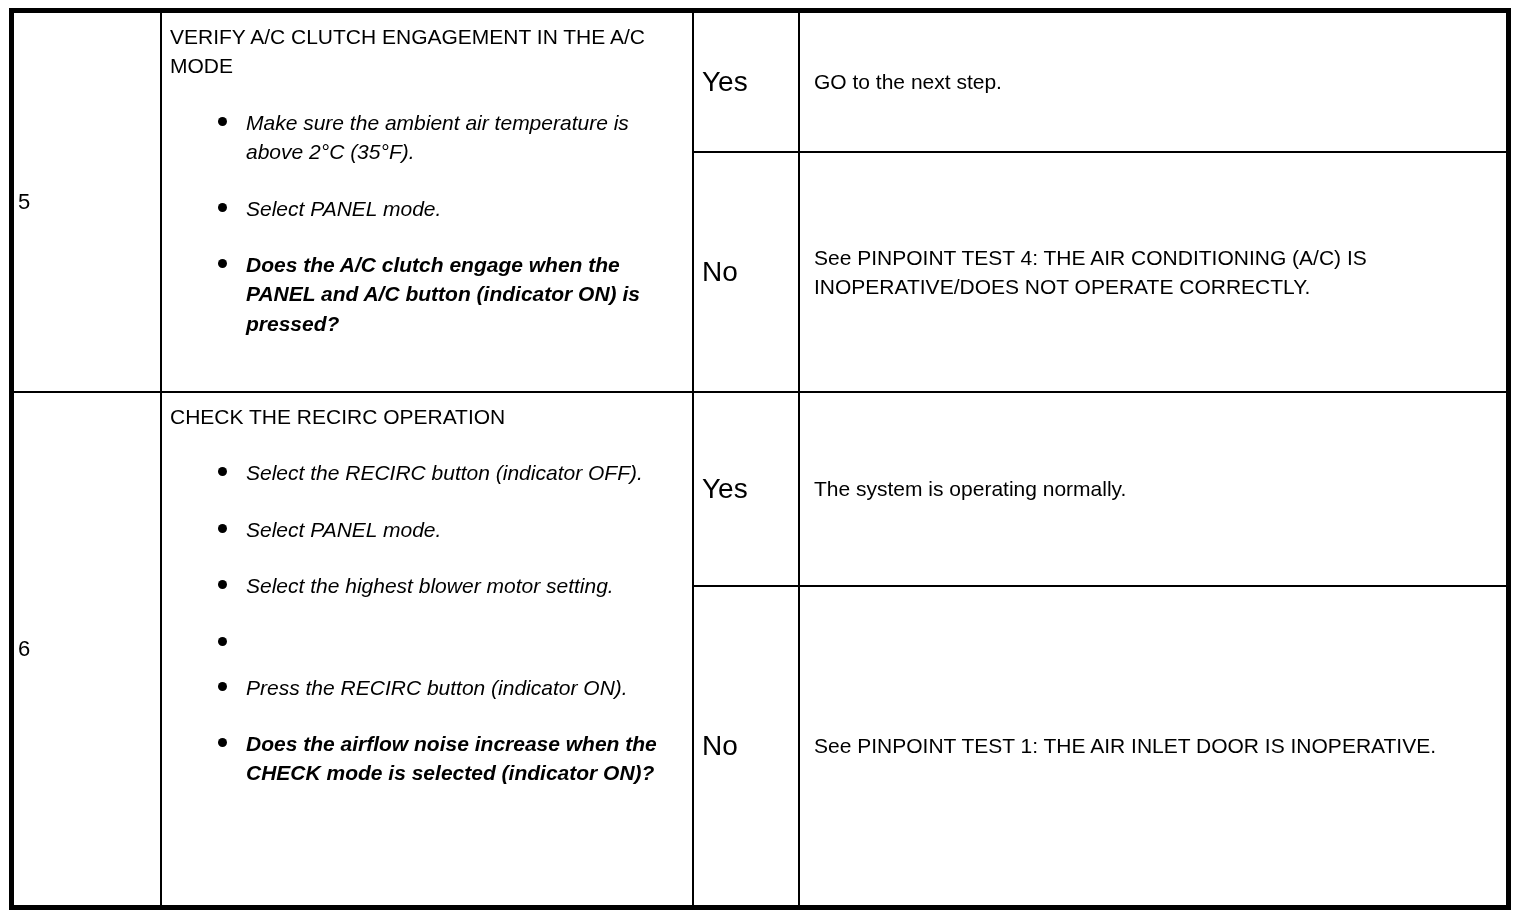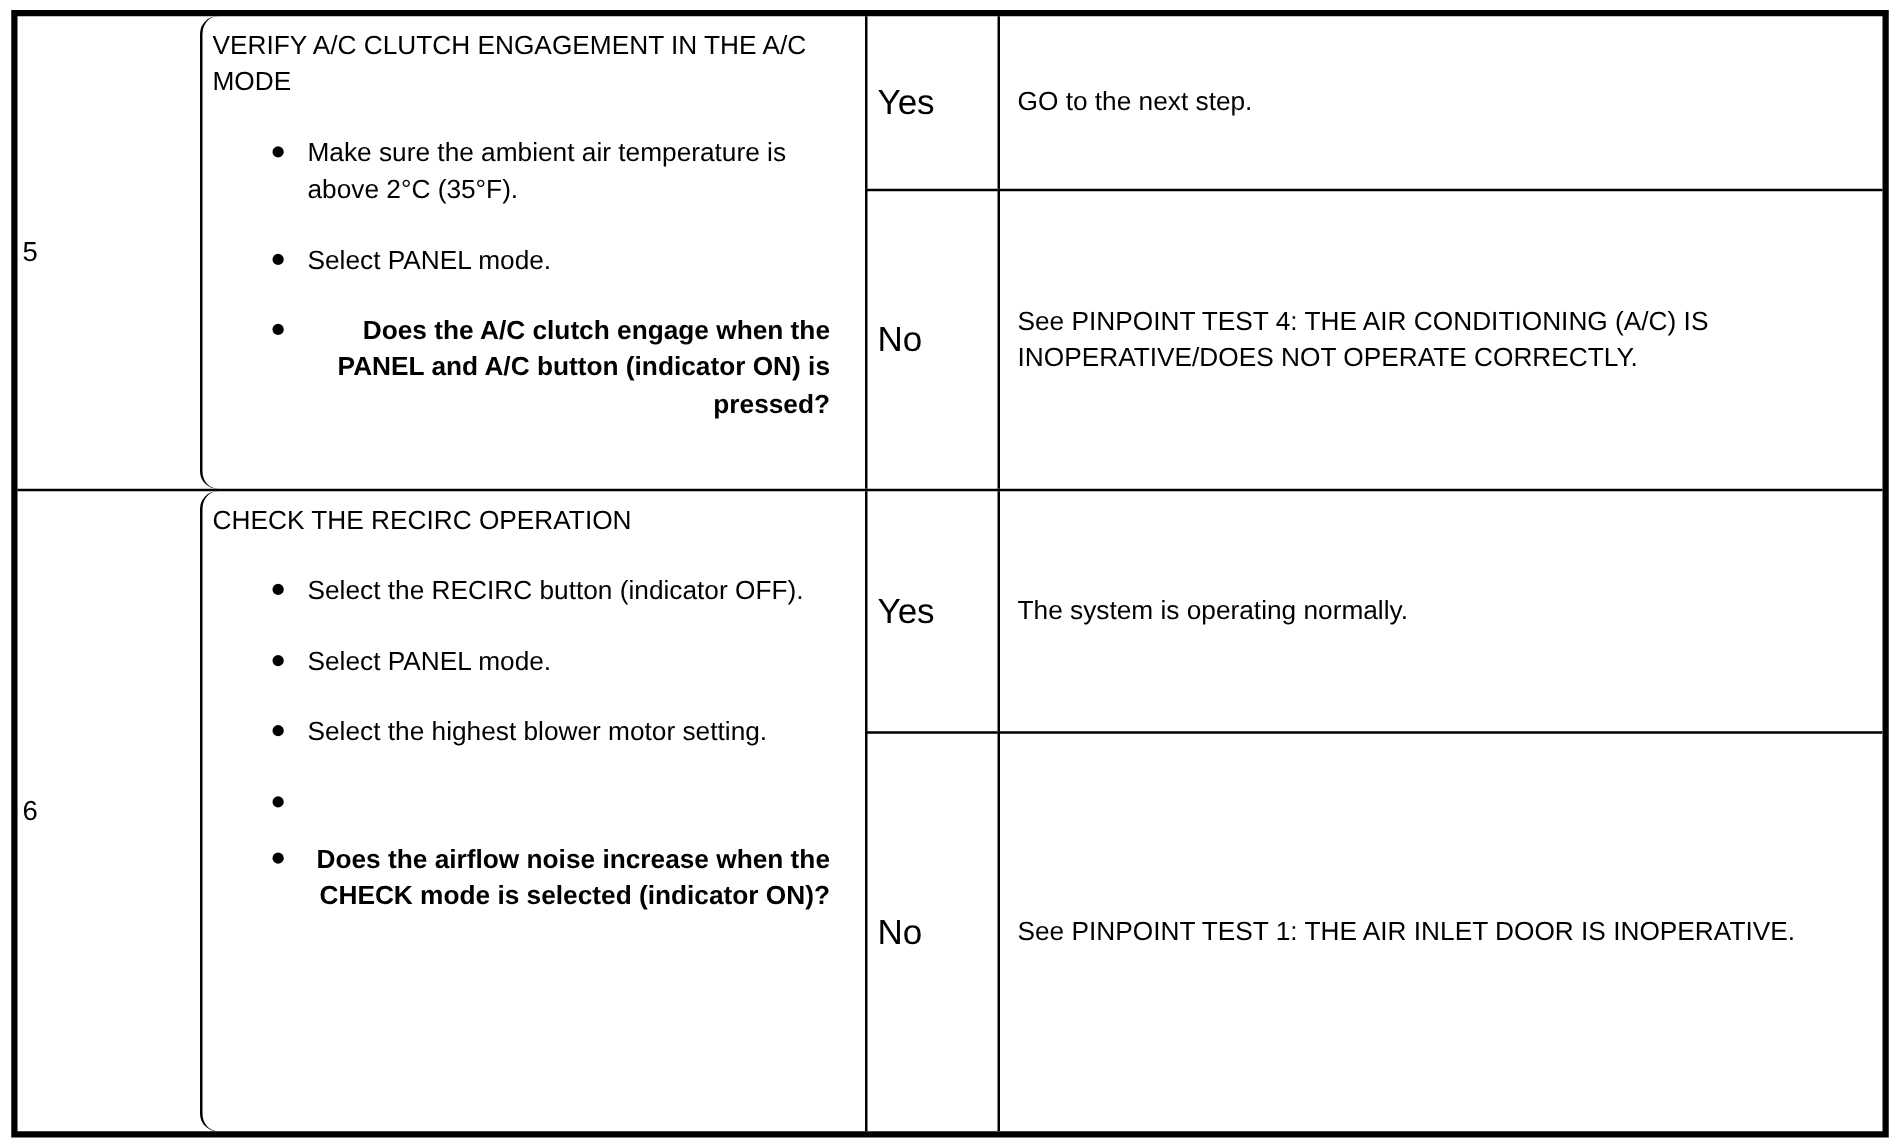--- a/index.html
+++ b/index.html
@@ -38,21 +38,20 @@
     padding-left: 4px;
     font-size: 22px;
   }
   .instruction-cell {
     grid-column: 2;
     grid-row: 1 / span 2;
     border-left: 2px solid #000;
     padding: 9px 28px 8px 8px;
     font-size: 21px;
     overflow: hidden;
-    border-radius: 14px;
   }
   .decision-cell {
     grid-column: 3;
     border-left: 2px solid #000;
     display: flex;
     align-items: center;
     padding-left: 8px;
     font-size: 28px;
   }
   .action-cell {
@@ -75,22 +74,22 @@
   }
   .bullet { display: flex; }
   .dot {
     width: 9px;
     height: 9px;
     border-radius: 50%;
     background: #000;
     margin: 9px 19px 0 48px;
     flex: none;
   }
-  .bullet-text { line-height: 1.4; max-width: 420px; }
-  .bold { font-weight: bold; text-align: right; }
+  .bullet-text { line-height: 1.4; max-width: 420px; font-style: italic; }
+  .bold { font-weight: bold; }
 </style>
 </head>
 <body>
 
 <div class="page">
   <div class="doc-table">
 
     <div class="step-row row-5">
       <div class="step-cell">
         <span>5</span>
@@ -143,20 +142,24 @@
           </div>
           <div class="bullet">
             <span class="dot"></span>
             <span class="bullet-text">Select the highest blower motor setting.</span>
           </div>
           <div class="bullet">
             <span class="dot"></span>
           </div>
           <div class="bullet">
             <span class="dot"></span>
+            <span class="bullet-text">Press the RECIRC button (indicator ON).</span>
+          </div>
+          <div class="bullet">
+            <span class="dot"></span>
             <span class="bullet-text bold">Does the airflow noise increase when the CHECK mode is selected (indicator ON)?</span>
           </div>
         </div>
       </div>
       <div class="decision-cell sub-top">
         <span>Yes</span>
       </div>
       <div class="action-cell sub-top">
         <span>The system is operating normally.</span>
       </div>

